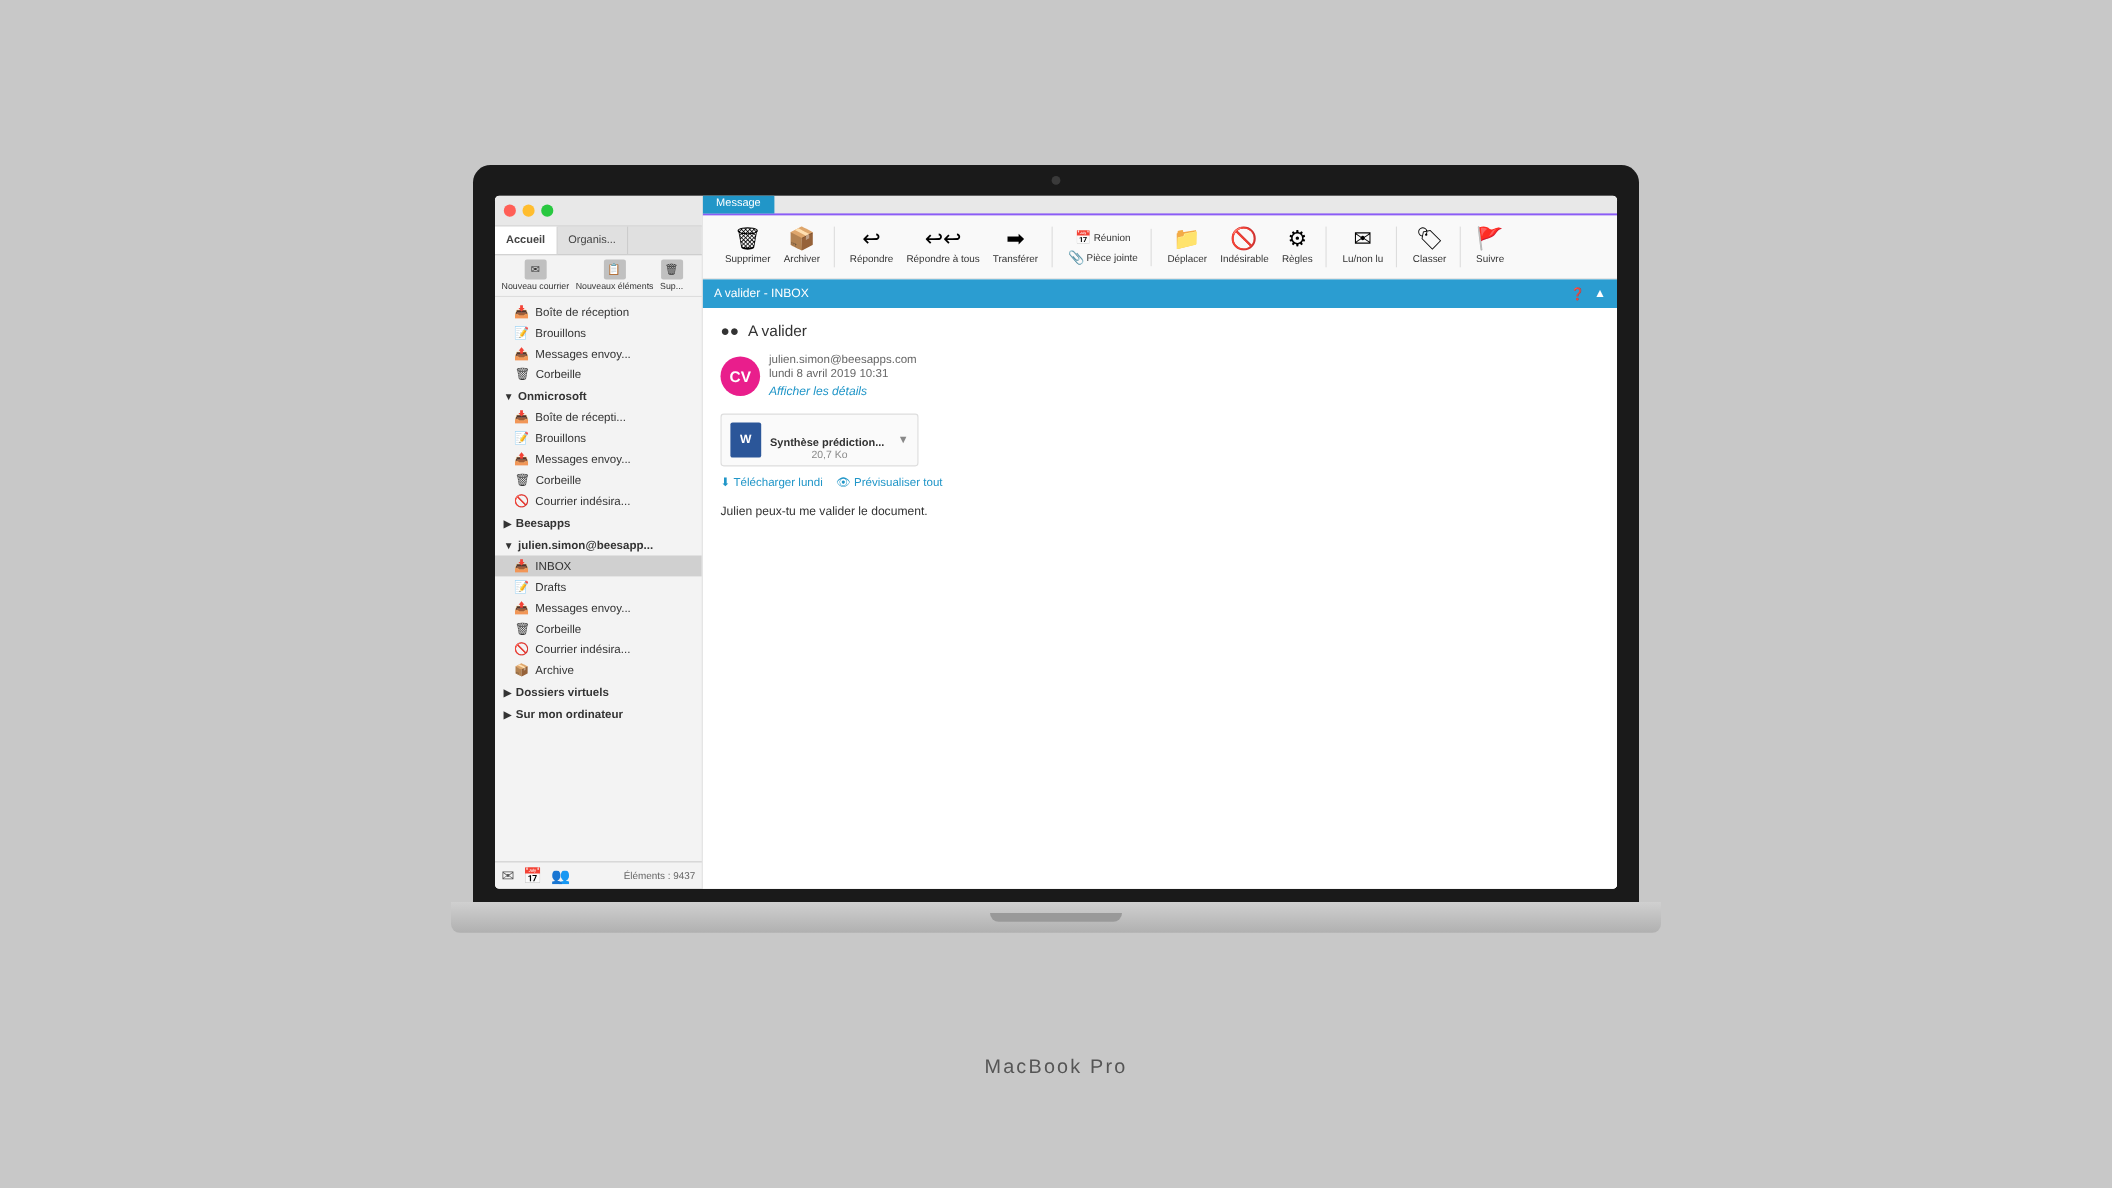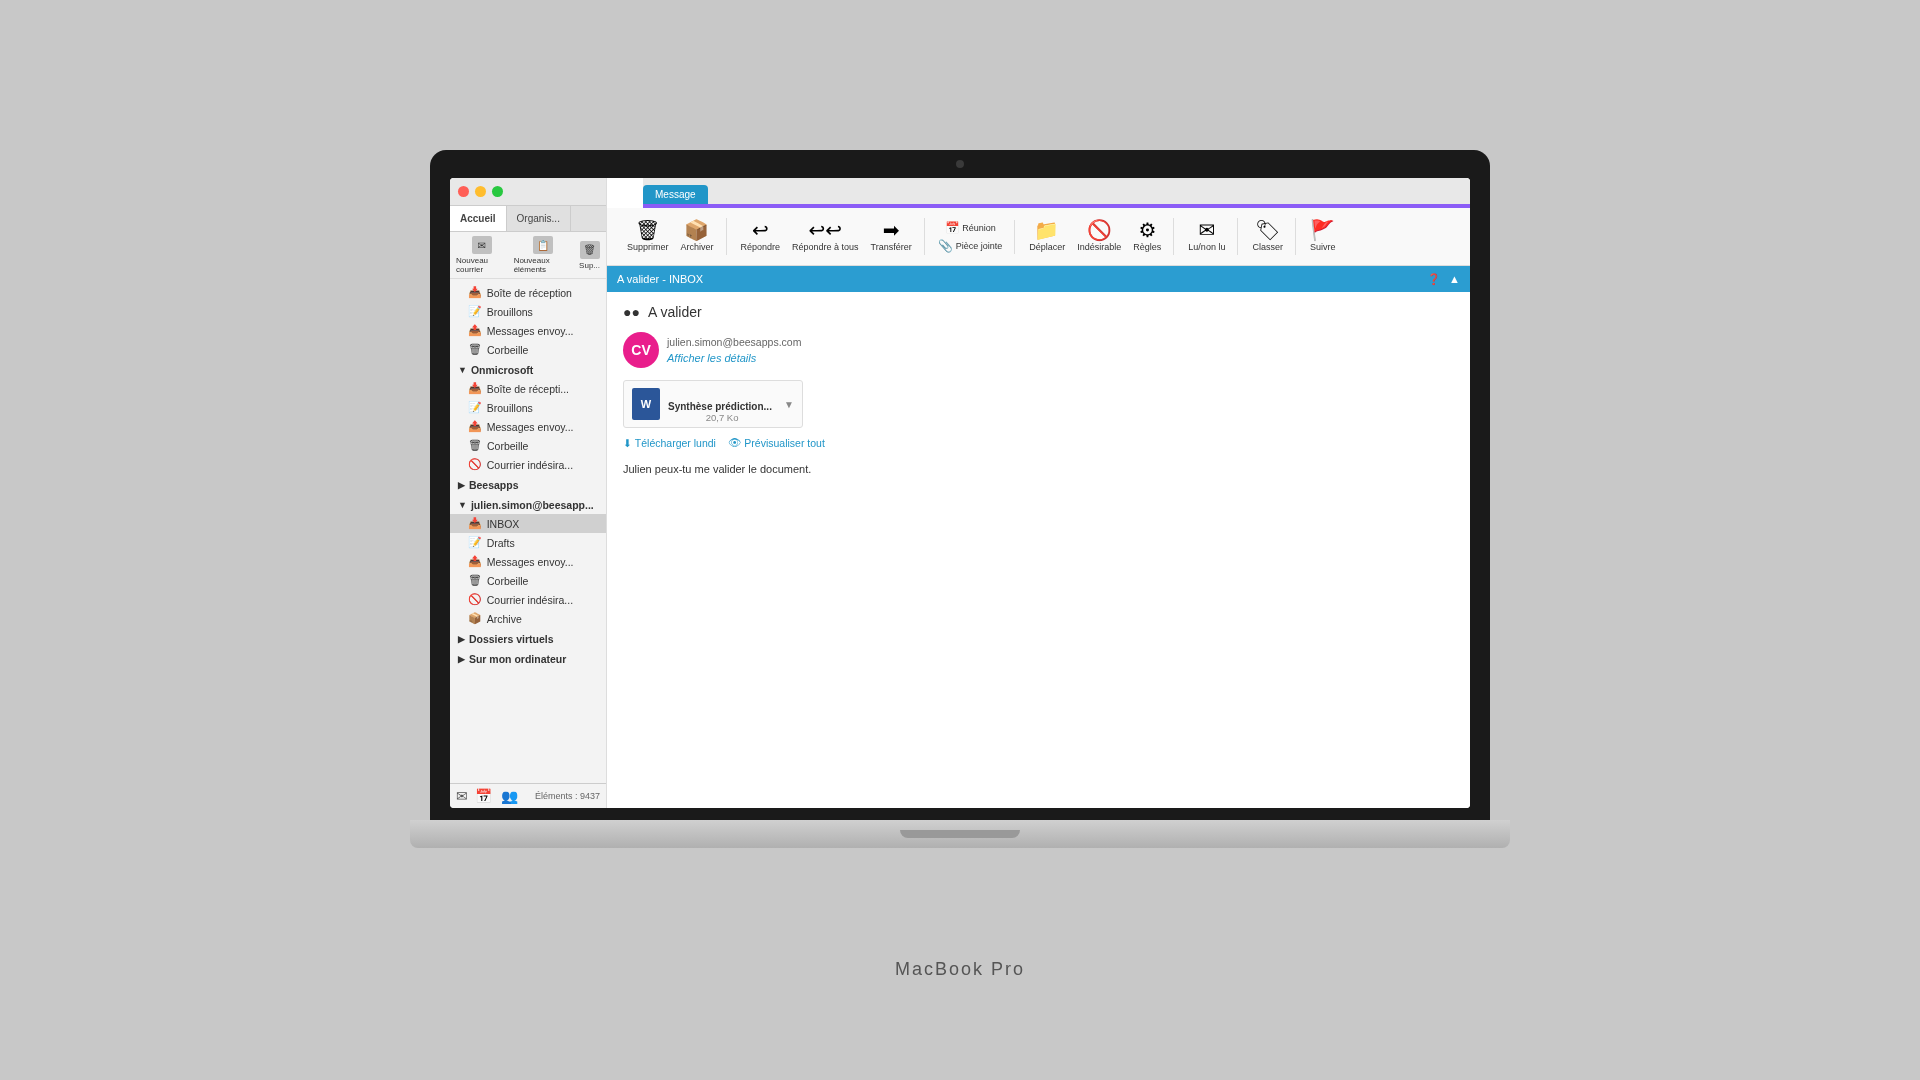--- a/index.html
+++ b/index.html
@@ -72,21 +72,21 @@
       position: absolute;
       bottom: -50px;
       font-size: 18px;
       color: #555;
       font-weight: 300;
       letter-spacing: 2px;
     }
 
     
     .sidebar {
-      width: 157px;
+      width: 189px;
       background: #f3f3f3;
       border-right: 1px solid #ddd;
       display: flex;
       flex-direction: column;
       height: 100%;
       font-size: 11px;
     }
     .sidebar-top-bar {
       height: 28px;
       background: #e8e8e8;
@@ -198,24 +198,23 @@
     .main-content {
       flex: 1;
       display: flex;
       flex-direction: column;
       height: 100%;
       background: #fff;
     }
     .ribbon-tabs {
       display: flex;
       background: #e8e8e8;
-      border-bottom: 4px solid #8b5cf6;
-      height: 30px;
+      border-bottom: 2px solid #8b5cf6;
+      height: 18px;
       align-items: flex-end;
-      margin-left: 36px;
     }
     .ribbon-tab {
       padding: 4px 12px;
       font-size: 10px;
       cursor: pointer;
       color: #444;
       border-radius: 4px 4px 0 0;
     }
     .ribbon-tab.active {
       background: #2196c8;
@@ -673,20 +672,21 @@
             </div>
             <span>A valider</span>
           </div>
 
           <div class="email-subject-bar">
             <div class="email-avatar">
               <span>CV</span>
             </div>
             <div class="email-header-info">
               <div class="email-to">julien.simon@beesapps.com</div>
+              <div class="email-date">lundi 8 avril 2019 10:31</div>
               <a class="email-details-link">Afficher les détails</a>
             </div>
           </div>
 
           <div class="attachment-box">
             <div class="word-icon">W</div>
             <div class="attachment-info">
               <div class="attachment-name">Synthèse prédiction...</div>
               <div class="attachment-size">20,7 Ko</div>
             </div>

